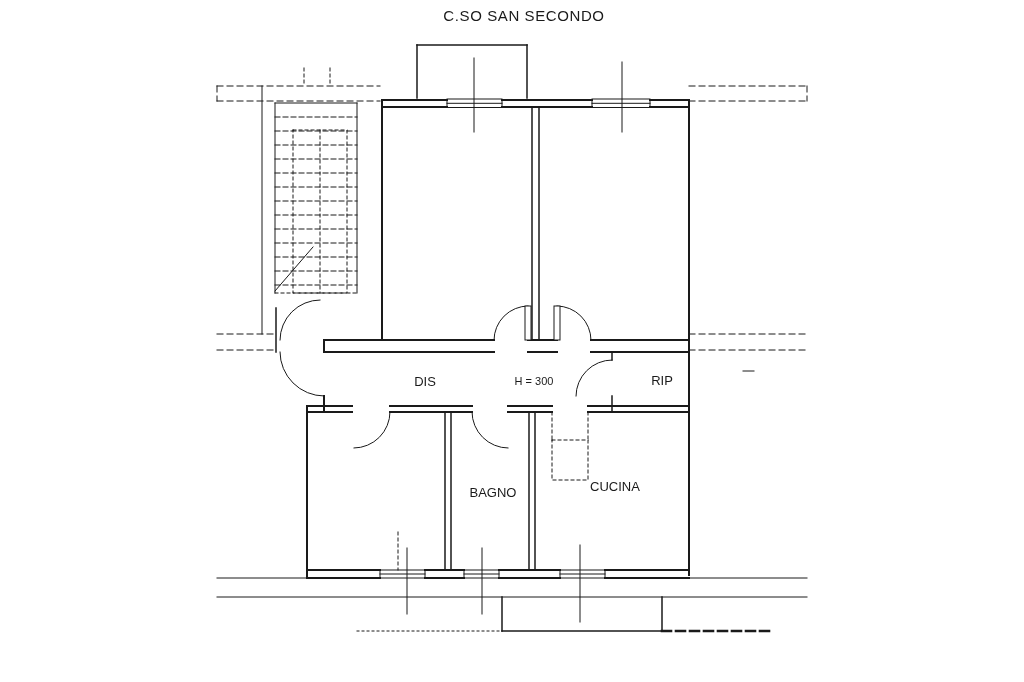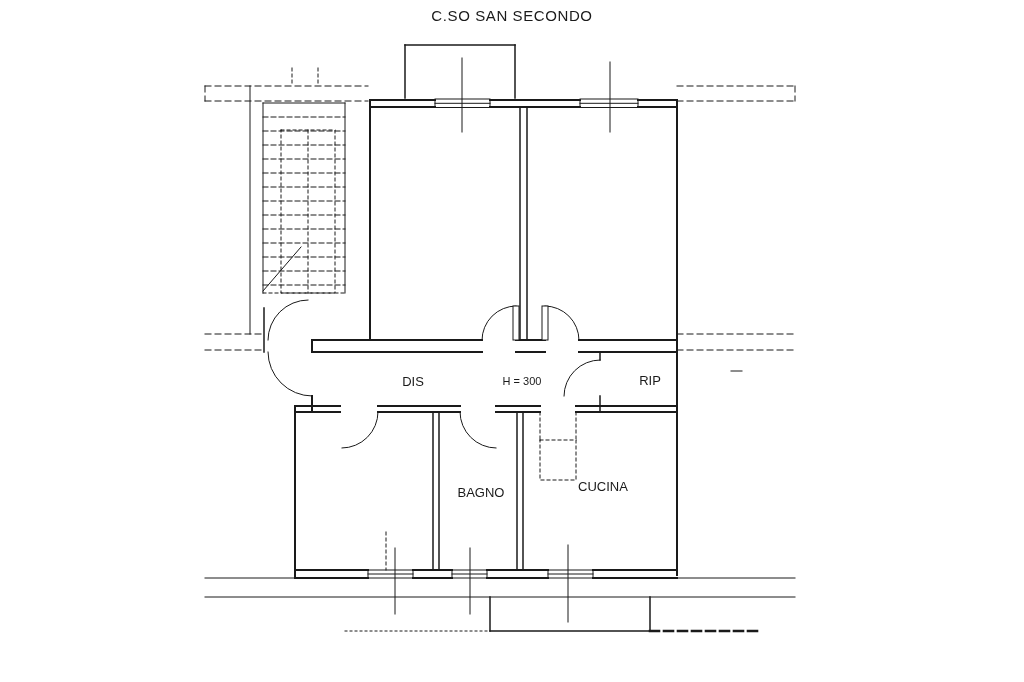--- a/index.html
+++ b/index.html
@@ -1,17 +1,17 @@
 <!DOCTYPE html>
 <html style="--line: #1a1a1a; --bg: #ffffff;"><head>
 <meta charset="utf-8">
 <style>
   html,body{margin:0;padding:0;}
   body{background:#ffffff;font-family:"Liberation Sans",sans-serif;}
-  .canvas{width:852px;height:682px;background:var(--bg,#ffffff);position:relative;overflow:hidden;}
+  .canvas{width:852px;height:682px;background:var(--bg,#ffffff);position:relative;overflow:hidden;padding-left:12px;}
   svg{display:block;}
   svg line, svg path, svg rect, svg polyline{
     stroke:var(--line,#1a1a1a);
     fill:none;
     stroke-linecap:square;
   }
   .w2{stroke-width:2;}
   .w15{stroke-width:1.5;}
   .w1{stroke-width:1;}
   .w25{stroke-width:2.6;}

